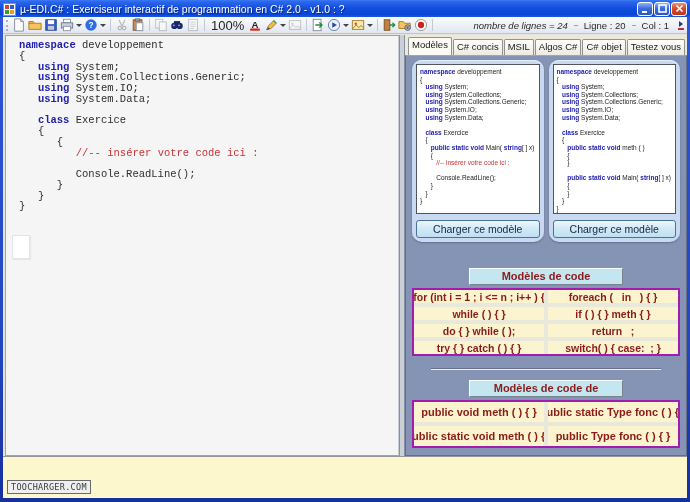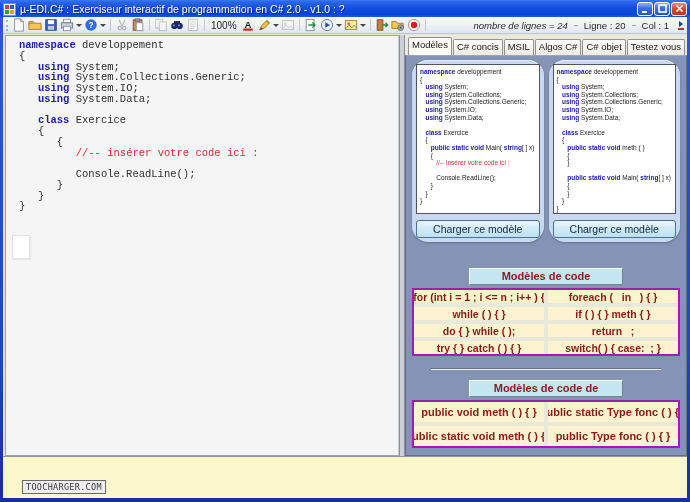--- a/index.html
+++ b/index.html
@@ -30,21 +30,21 @@
     background:linear-gradient(180deg,#FBFBFA 0%,#EDF0F6 55%,#E0E7F2 100%);
     border-bottom:1px solid #BCC6D8;
   }
   .grip{width:0;height:11px;border-left:2px dotted #A8B2C4;margin:0 3px 0 1px;}
   .tsep{width:1px;height:12px;background:#C2C8D4;margin:0 3px;flex:none;}
   .tbtn{height:15px;display:flex;align-items:center;padding:0 1px;flex:none;border-radius:2px;}
   .tbtn svg{display:block;}
   .tbtn.dis{opacity:.45;filter:grayscale(1);}
   .drop{width:0;height:0;border-left:3px solid transparent;border-right:3px solid transparent;
         border-top:3px solid #444;margin-left:2px;}
-  .zoomlbl{font-size:10px;color:#222;margin:0 3px;flex:none;}
+  .zoomlbl{font-size:13px;color:#222;margin:0 3px;flex:none;}
   .tstatus{margin-left:auto;display:flex;align-items:center;font-size:9.5px;color:#2A2A2A;
            white-space:nowrap;padding-right:16px;}
   .tstatus .ital{font-style:italic;}
   .dotsep{width:4px;height:1px;background:#9AA2B4;margin:0 6px;}
   .overflowbtn{position:absolute;right:1px;top:2px;width:10px;height:13px;display:flex;
                flex-direction:column;align-items:center;justify-content:center;gap:1px;}
   .ochev{width:0;height:0;border-top:3px solid transparent;border-bottom:3px solid transparent;border-left:4px solid #1A3A8A;}
   .obar{width:6px;height:2px;background:#C03030;}
   
   .main{display:flex;height:422px;box-sizing:border-box;padding-top:1px;}
@@ -65,21 +65,21 @@
   .tabstrip{height:18px;background:#EBE9DA;display:flex;align-items:flex-end;padding:2px 2px 0 3px;
             gap:1px;overflow:hidden;flex:none;}
   .tab{font-size:9.5px;color:#1A1A1A;padding:1px 3px 2px;height:12px;white-space:nowrap;
        background:linear-gradient(180deg,#FEFEFD,#ECEAE0);
        border:1px solid #919191;border-bottom:none;border-radius:2px 2px 0 0;}
   .tab.active{background:#FBFAF4;height:14px;}
   .tabcontent{flex:1;background:#8594B4;border:1px solid #666E8A;border-top:1px solid #9AA6C0;
               box-sizing:border-box;overflow:hidden;padding:0 6px;}
   
   .modelrow{display:flex;gap:5px;padding-top:4px;}
-  .modelgroup{flex:1;background:#C9D9F2;border-radius:16px;padding:4px;min-width:0;
+  .modelgroup{flex:1;background:#C9D9F2;border-radius:10px;padding:4px;min-width:0;
               box-shadow:inset 0 1px 0 #E6EEFB, 0 1px 2px rgba(0,0,30,.25);}
   .minicode{background:#FFFFFF;border:1px solid #50565E;height:150px;overflow:hidden;
             padding:3px 0 0 3px;font-size:6.5px;line-height:7.6px;box-sizing:border-box;}
   .minicode .cl .p{color:#222;}
   .loadbtn{display:block;width:100%;margin-top:6px;height:18px;
            background:linear-gradient(180deg,#EDF7FC 0%,#CFE9F6 50%,#BFE0F2 100%);
            border:1px solid #4A7296;border-radius:3px;
            font-family:"Liberation Sans",sans-serif;font-size:10.5px;color:#15253F;}
   
   .secheader{width:152px;margin:26px auto 0;background:#C4E6F0;text-align:center;
@@ -90,21 +90,21 @@
   .ttable{display:grid;grid-template-columns:1fr 1fr;gap:4px;background:#E9E9DB;
           border:2px solid #a21caf;margin-top:3px;}
   .tcell{background:#FBF4CE;color:#8B1A1A;font-weight:bold;font-size:10.5px;
          display:flex;align-items:center;justify-content:center;white-space:pre;overflow:hidden;}
   .t1 .tcell{height:13px;}
   .t2 .tcell{height:20px;font-size:11px;}
   .divider{height:0;border-top:1px solid #68708C;border-bottom:1px solid #E8EEF6;
            width:230px;margin:12px auto 0;}
   
   .bottomstrip{height:41px;background:#FCF7CD;border-top:1px solid #97979B;position:relative;}
-  .watermark{position:absolute;left:19px;bottom:4px;background:#EFEFEF;border:1px solid #6A6A6A;
+  .watermark{position:absolute;left:4px;bottom:4px;background:#EFEFEF;border:1px solid #6A6A6A;
              padding:1px 3px;font-family:"DejaVu Sans Mono",monospace;font-size:8.5px;
              color:#3A3A3A;letter-spacing:.3px;}
 </style>
 </head>
 <body>
 
 <div class="titlebar">
   <span class="appicon">
     <svg width="13" height="13" viewBox="0 0 13 13">
       <rect x="0.5" y="0.5" width="12" height="12" fill="#FFFFFF" stroke="#8090B0"></rect>

